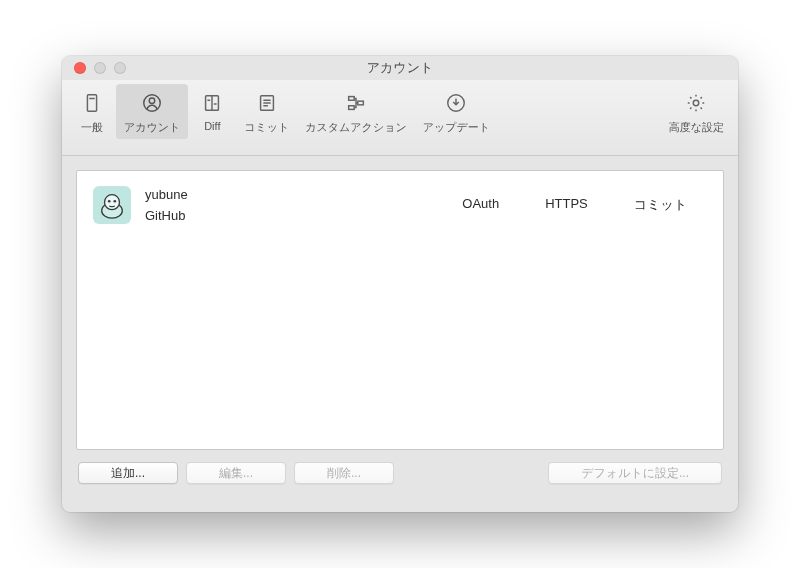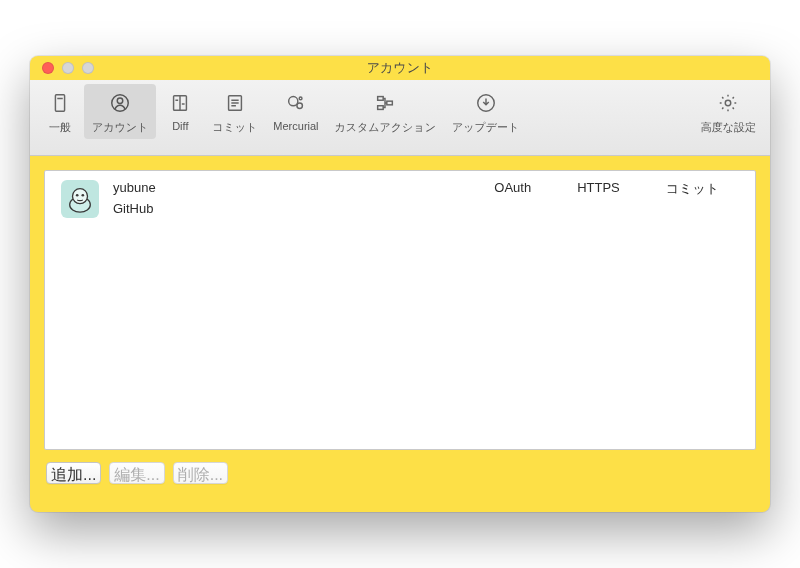--- a/index.html
+++ b/index.html
@@ -6,22 +6,22 @@
     body {
       font-family: -apple-system, "Helvetica Neue", Arial, sans-serif;
       background: #fff;
       width: 800px;
       height: 568px;
       display: flex;
       align-items: center;
       justify-content: center;
     }
     .window {
-      width: 740px;
-      background: #fde047;
+      width: 676px;
+      background: #e5e5e5;
       border-radius: 8px;
       box-shadow: 0 20px 50px rgba(0,0,0,0.35), 0 0 0 1px rgba(0,0,0,0.08);
       overflow: hidden;
     }
     .titlebar {
       height: 24px;
       display: flex;
       align-items: center;
       position: relative;
       border-bottom: none;
@@ -86,22 +86,22 @@
     }
     .list-panel {
       background: #fff;
       border: 1px solid #c9c9c9;
       border-radius: 2px;
       height: 280px;
       overflow: auto;
     }
     .account-row {
       display: flex;
-      align-items: flex-start;
-      padding: 9px 16px;
+      align-items: center;
+      padding: 15px 16px;
       gap: 14px;
       font-size: 13px;
       color: #2c2c2c;
     }
     .avatar {
       width: 38px; height: 38px;
       border-radius: 6px;
       background: #bfe6e0;
       display: flex; align-items: center; justify-content: center;
       flex-shrink: 0;
@@ -119,22 +119,22 @@
       margin-right: 20px;
       color: #2c2c2c;
     }
     .button-bar {
       display: flex;
       gap: 8px;
       padding: 12px 2px 14px 2px;
       align-items: center;
     }
     .btn {
-      font-size: 16px;
-      padding: 2px 4px;
+      font-size: 12px;
+      padding: 2px 32px;
       height: 22px;
       background: linear-gradient(#ffffff, #f2f2f2);
       border: 1px solid #c4c4c4;
       border-radius: 4px;
       color: #333;
       box-shadow: 0 1px 0 rgba(0,0,0,0.04);
     }
     .btn[disabled] {
       color: #aeaeae;
       border-color: #d6d6d6;
@@ -198,30 +198,20 @@
             <rect x="5" y="4" width="14" height="16" rx="1"></rect>
             <line x1="8" y1="9" x2="16" y2="9"></line>
             <line x1="8" y1="12" x2="16" y2="12"></line>
             <line x1="8" y1="15" x2="13" y2="15"></line>
           </svg>
       </span>
       <span class="label">コミット</span>
     </div>
 
 
-    <div class="toolbar-item">
-      <span class="icon">
-        <svg viewBox="0 0 24 24">
-            <circle cx="9" cy="10" r="5"></circle>
-            <circle cx="16" cy="15" r="3"></circle>
-            <circle cx="17" cy="7" r="1.5"></circle>
-          </svg>
-      </span>
-      <span class="label">Mercurial</span>
-    </div>
 
     <div class="toolbar-item">
       <span class="icon">
         <svg viewBox="0 0 24 24">
             <rect x="4" y="5" width="6" height="4"></rect>
             <rect x="4" y="15" width="6" height="4"></rect>
             <rect x="14" y="10" width="6" height="4"></rect>
             <path d="M10 7h2v5h2M10 17h2v-5"></path>
           </svg>
       </span>
@@ -277,17 +267,18 @@
         </div>
       </div>
 
     </div>
 
     <div class="button-bar">
       <button class="btn">追加...</button>
       <button class="btn" disabled="">編集...</button>
       <button class="btn" disabled="">削除...</button>
       <div class="spacer"></div>
+      <button class="btn" disabled="">デフォルトに設定...</button>
     </div>
 
   </div>
 
 </div>
 
 </body></html>

